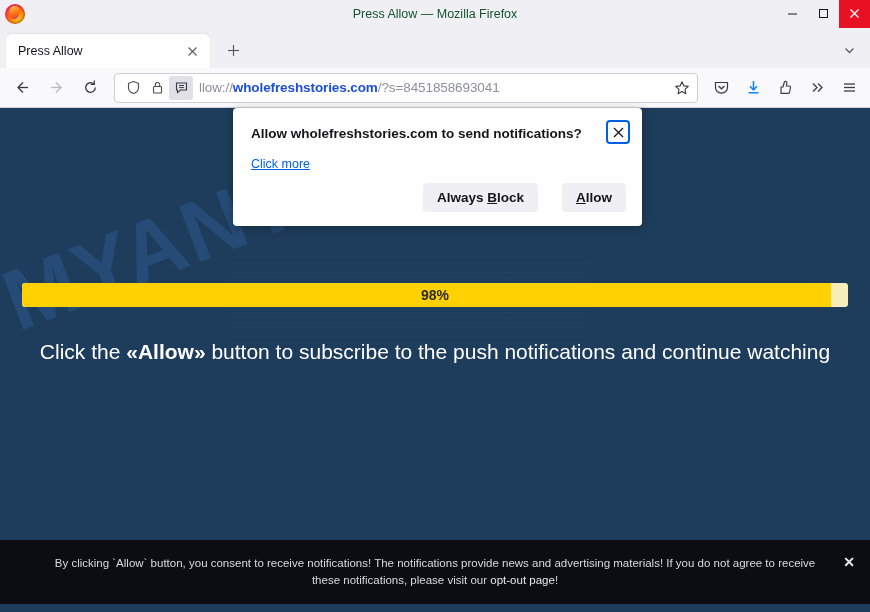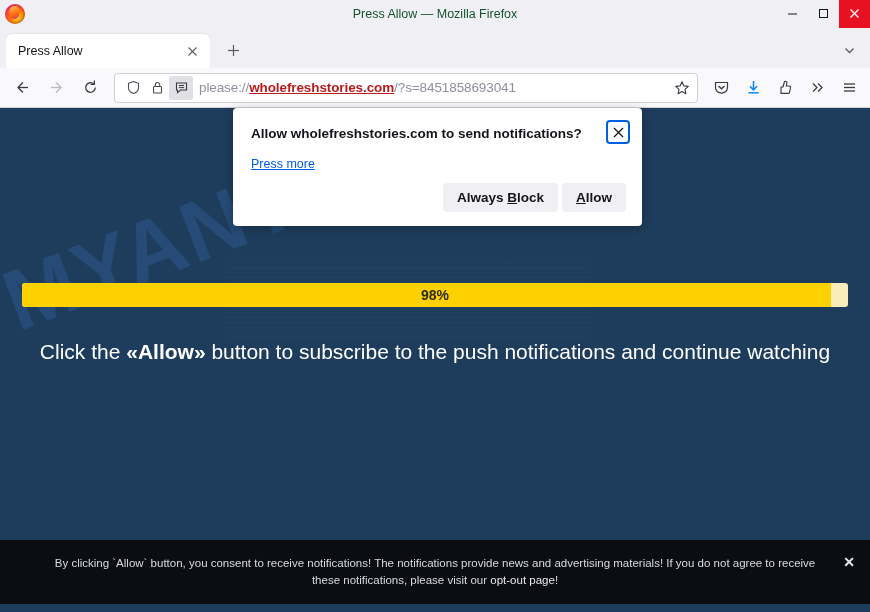--- a/index.html
+++ b/index.html
@@ -62,21 +62,21 @@
   .urlbar {
     flex: 1; height: 30px; background: #ffffff; border: 1px solid #cfcfd8; border-radius: 4px;
     display: flex; align-items: center; margin: 0 6px; padding: 0 2px 0 6px; min-width: 0;
   }
   .id-icon { width: 24px; height: 24px; display:flex; align-items:center; justify-content:center; border-radius:3px; flex:0 0 auto;}
   .id-icon.active { background: #e0e0e6; }
   .url-text {
     flex: 1; font-size: 13.5px; color: #8f8f9d; white-space: nowrap; overflow: hidden;
     margin-left: 6px; letter-spacing: -.1px;
   }
-  .url-text b { color: #b91c1c; font-weight: 600; text-decoration: underline; }
+  .url-text b { color: #1d4ed8; font-weight: 600; }
   .star { width: 26px; height: 26px; display:flex; align-items:center; justify-content:center; flex:0 0 auto;}
   .tbtn { width: 30px; height: 30px; display:flex; align-items:center; justify-content:center; border-radius:4px; flex:0 0 auto;}
 
   
   .page { position: relative; flex: 1; background: #1e3d5c; overflow: hidden; }
   .watermark {
     position: absolute; left: -10px; top: 150px; width: 1100px;
     font-size: 86px; font-weight: 700; letter-spacing: 2px;
     color: rgba(56,110,180,.30);
     transform: rotate(-21deg); transform-origin: 0 0;
@@ -121,21 +121,21 @@
   .perm-anchor { position: absolute; left: 213px; top: 0; width: 429px; padding-left: 20px; }
   .perm-popup {
     background: #ffffff; border-radius: 4px; padding: 16px 16px 14px 18px;
     box-shadow: 0 2px 10px rgba(0,0,0,.30); position: relative;
   }
   .perm-head {
     font-size: 13.5px; font-weight: 700; color: #15141a; line-height: 19px;
     padding-right: 40px;
   }
   .perm-learn { display:inline-block; margin-top: 14px; font-size: 12.5px; color: #0060df; text-decoration: underline; }
-  .perm-btns { display: flex; justify-content: flex-end; gap: 4px; margin-top: 11px; }
+  .perm-btns { display: flex; justify-content: flex-end; gap: 24px; margin-top: 11px; }
   .perm-btn {
     background: #f0f0f4; border-radius: 4px; padding: 7px 14px;
     font-size: 13.5px; font-weight: 700; color: #15141a; white-space: nowrap;
   }
   .perm-btn u { text-decoration: underline; }
   .perm-close {
     position: absolute; right: 12px; top: 12px; width: 24px; height: 24px;
     border: 2px solid #0060df; border-radius: 4px;
     display: flex; align-items: center; justify-content: center;
   }
@@ -223,21 +223,21 @@
             <path d="M5.3 6.5 V4.7 a2.2 2.2 0 0 1 4.4 0 V6.5" fill="none" stroke="#4a4a55" stroke-width="1.1"></path>
           </svg>
       </span>
       <span class="id-icon active">
         <svg width="15" height="15" viewBox="0 0 15 15">
             <path d="M2.5 3 h10 v7 h-6 l-3 2.6 V10 h-1 Z" fill="none" stroke="#3a3a44" stroke-width="1.1"></path>
             <line x1="5" y1="5.5" x2="10" y2="5.5" stroke="#3a3a44" stroke-width="1"></line>
             <line x1="5" y1="7.6" x2="10" y2="7.6" stroke="#3a3a44" stroke-width="1"></line>
           </svg>
       </span>
-      <span class="url-text"><span>please://</span><b>wholefreshstories.com</b><span>/?s=8451858693041</span></span>
+      <span class="url-text"><span>llow://</span><b>wholefreshstories.com</b><span>/?s=8451858693041</span></span>
       <span class="star">
         <svg width="16" height="16" viewBox="0 0 16 16">
             <polygon points="8,1.8 9.9,5.9 14.3,6.4 11,9.4 11.9,13.8 8,11.6 4.1,13.8 5,9.4 1.7,6.4 6.1,5.9" fill="none" stroke="#3a3a44" stroke-width="1.1" stroke-linejoin="round"></polygon>
           </svg>
       </span>
     </div>
 
     <div class="tbtn">
       <svg width="17" height="17" viewBox="0 0 17 17">
           <path d="M2.5 3.5 h12 v5 c0 3.3 -2.7 5.6 -6 5.6 c-3.3 0 -6 -2.3 -6 -5.6 Z" fill="none" stroke="#3a3a44" stroke-width="1.2"></path>
@@ -287,21 +287,21 @@
 
     <div class="consent">
       <div class="consent-text"><span>By clicking `Allow` button, you consent to receive notifications! The notifications provide news and advertising materials! If you do not agree to receive these notifications, please visit our </span><a href="#">opt-out page</a><span>!</span></div>
       <div class="consent-close">✕</div>
     </div>
   </div>
 
   <div class="perm-anchor" style="top:108px;">
     <div class="perm-popup">
       <div class="perm-head">Allow wholefreshstories.com to send notifications?</div>
-      <a class="perm-learn" href="#">Press more</a>
+      <a class="perm-learn" href="#">Click more</a>
       <div class="perm-btns">
         <div class="perm-btn">Always <u>B</u>lock</div>
         <div class="perm-btn"><u>A</u>llow</div>
       </div>
       <div class="perm-close">
         <svg width="13" height="13" viewBox="0 0 13 13">
             <line x1="2" y1="2" x2="11" y2="11" stroke="#15141a" stroke-width="1.3"></line>
             <line x1="11" y1="2" x2="2" y2="11" stroke="#15141a" stroke-width="1.3"></line>
           </svg>
       </div>

